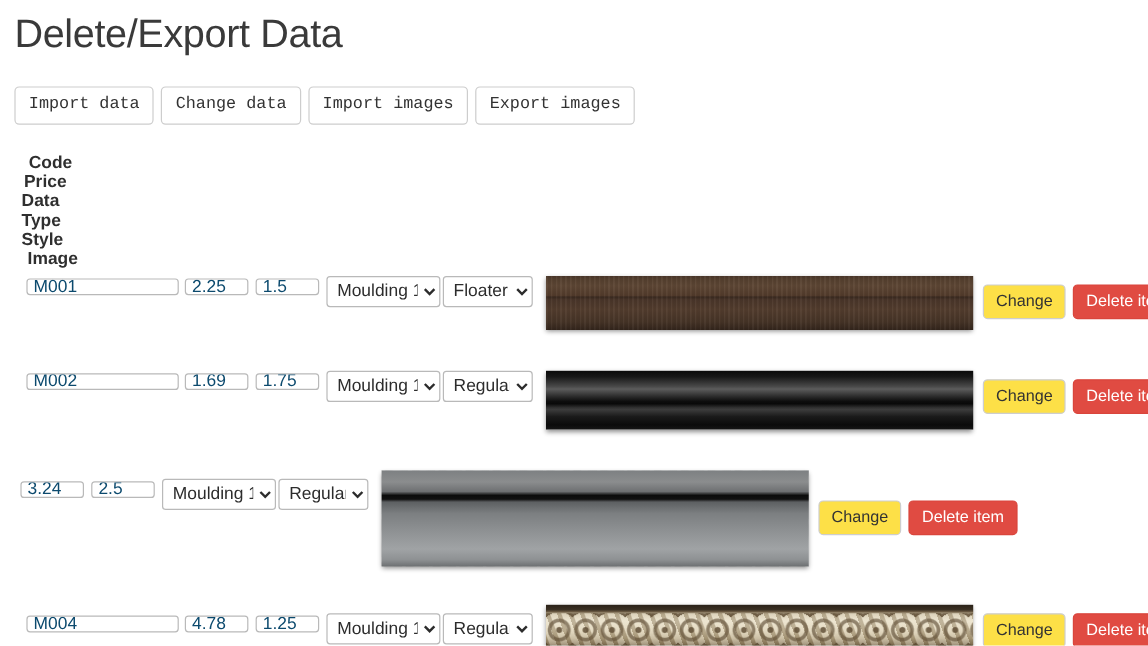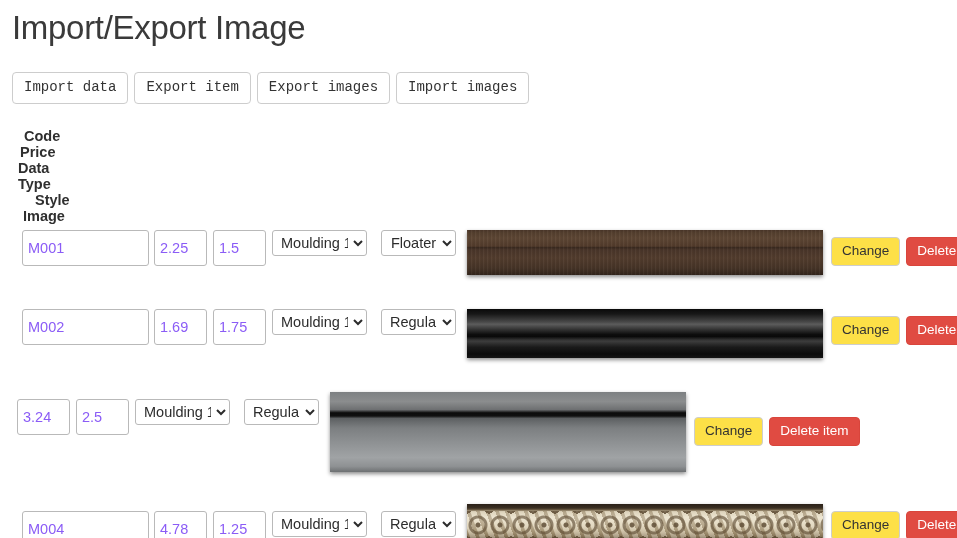--- a/index.html
+++ b/index.html
@@ -102,57 +102,56 @@
   }
   .row {
     display: flex;
     align-items: flex-start;
     position: relative;
   }
   .col-code   { width: 127px; margin-left: 10px; flex: 0 0 auto; }
   .col-price  { width: 53px;  margin-left: 5px;  flex: 0 0 auto; }
   .col-width  { width: 53px;  margin-left: 6px;  flex: 0 0 auto; }
   .col-type   { width: 95px;  margin-left: 6px;  flex: 0 0 auto; }
-  .col-style  { width: 75px;  margin-left: 14px;  flex: 0 0 auto; }
+  .col-style  { width: 75px;  margin-left: 2px;  flex: 0 0 auto; }
   .col-image  { width: 356px; margin-left: 11px; flex: 0 0 auto; }
   .col-actions{ flex: 0 0 auto; margin-left: 8px; }
 
   .grid-head .col-code   { margin-left: 12px; }
   .grid-head .col-price  { margin-left: 8px; }
   .grid-head .col-width  { margin-left: 6px; }
   .grid-head .col-type   { margin-left: 6px; }
-  .grid-head .col-style  { margin-left: 23px; }
+  .grid-head .col-style  { margin-left: 6px; }
   .grid-head .col-image  { margin-left: 11px; }
 
   
   .txt {
     font-family: inherit;
     font-size: 14.5px;
-    color: #8b5cf6;
+    color: #0c4a6e;
     width: 100%;
-    height: 36px;
+    height: 14px;
     padding: 2px 5px;
     border: 1px solid #b9b9b9;
     border-radius: 3px;
     background: #ffffff;
     outline: none;
   }
   .sel {
     font-family: inherit;
     font-size: 14.5px;
     color: #2c2c2c;
     width: 100%;
     height: 26px;
     padding: 1px 2px 1px 4px;
     border: 1px solid #b9b9b9;
     border-radius: 3px;
     background: #ffffff;
     outline: none;
     appearance: auto;
-    text-align: center;
   }
 
   
   .row { margin-bottom: 34px; }
   .row.tall { margin-bottom: 32px; }
 
   .cell-pad { padding-top: 7px; }
 
   
   .thumb {
@@ -248,28 +247,28 @@
     color: #ffffff;
     cursor: pointer;
     white-space: nowrap;
   }
 </style>
 </head>
 <body>
 
 <div class="page">
 
-  <h1 class="page-title">Import/Export Image</h1>
+  <h1 class="page-title">Delete/Export Data</h1>
 
 
   <div class="toolbar">
     <button class="btn">Import data</button>
-    <button class="btn">Export item</button>
+    <button class="btn">Change data</button>
+    <button class="btn">Import images</button>
     <button class="btn">Export images</button>
-    <button class="btn">Import images</button>
   </div>
 
   <div class="grid">
 
     <div class="grid-head">
       <div class="col-code">Code</div>
       <div class="col-price">Price</div>
       <div class="col-width">Data</div>
       <div class="col-type">Type</div>
       <div class="col-style">Style</div>

